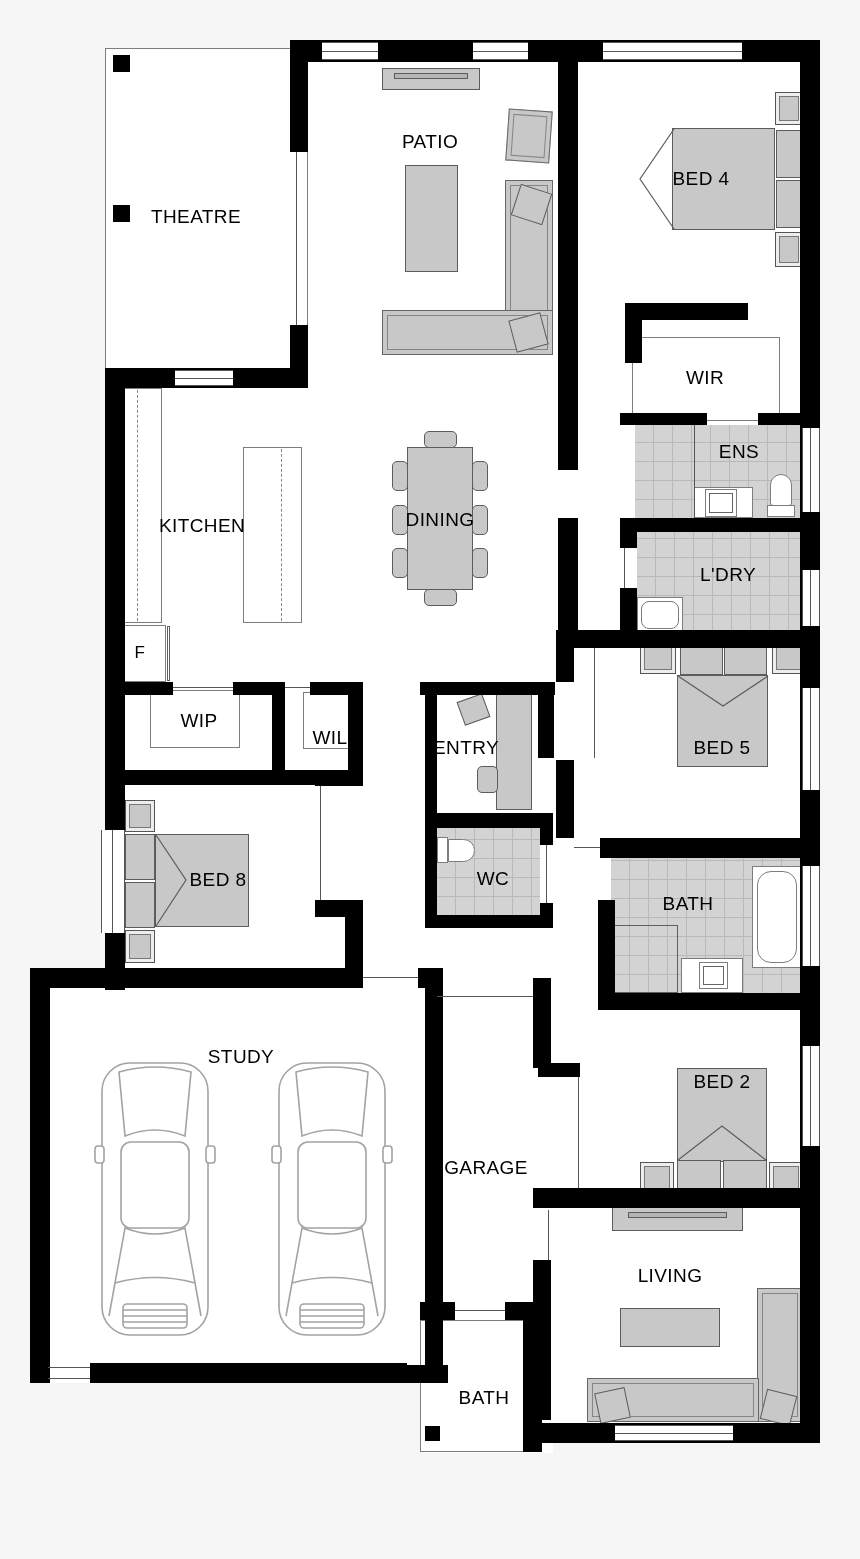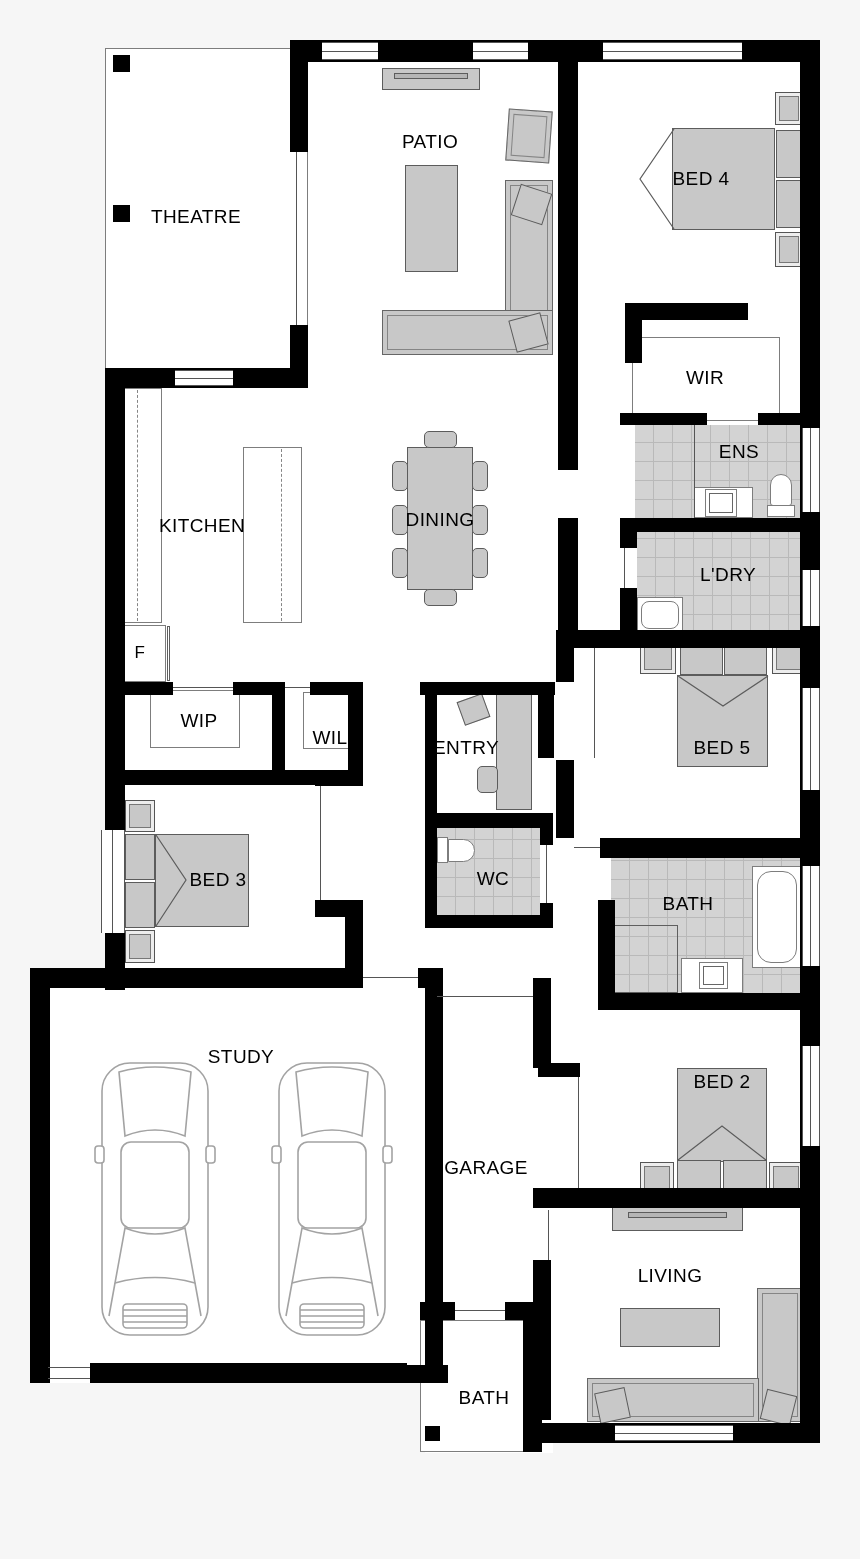--- a/index.html
+++ b/index.html
@@ -230,21 +230,21 @@
   <div class="lbl" style="left:705px;top:378px">WIR</div>
   <div class="lbl" style="left:739px;top:452px">ENS</div>
   <div class="lbl" style="left:202px;top:526px">KITCHEN</div>
   <div class="lbl" style="left:440px;top:520px">DINING</div>
   <div class="lbl" style="left:728px;top:575px">L'DRY</div>
   <div class="lbl small" style="left:140px;top:653px">F</div>
   <div class="lbl" style="left:199px;top:721px">WIP</div>
   <div class="lbl" style="left:330px;top:738px">WIL</div>
   <div class="lbl" style="left:466px;top:748px">ENTRY</div>
   <div class="lbl" style="left:722px;top:748px">BED 5</div>
-  <div class="lbl" style="left:218px;top:880px">BED 3</div>
+  <div class="lbl" style="left:218px;top:880px">BED 8</div>
   <div class="lbl" style="left:493px;top:879px">WC</div>
   <div class="lbl" style="left:688px;top:904px">BATH</div>
   <div class="lbl" style="left:241px;top:1057px">STUDY</div>
   <div class="lbl" style="left:486px;top:1168px">GARAGE</div>
   <div class="lbl" style="left:722px;top:1082px">BED 2</div>
   <div class="lbl" style="left:670px;top:1276px">LIVING</div>
   <div class="lbl" style="left:484px;top:1398px">BATH</div>
 <svg viewBox="0 0 44 100" style="left: 630px; top: 129px; width: 44px; height: 100px; z-index: 25;">
       <polyline points="44,0 10,50 44,100" fill="none" stroke="#5c5c5c" stroke-width="1.2"></polyline>
     </svg>

